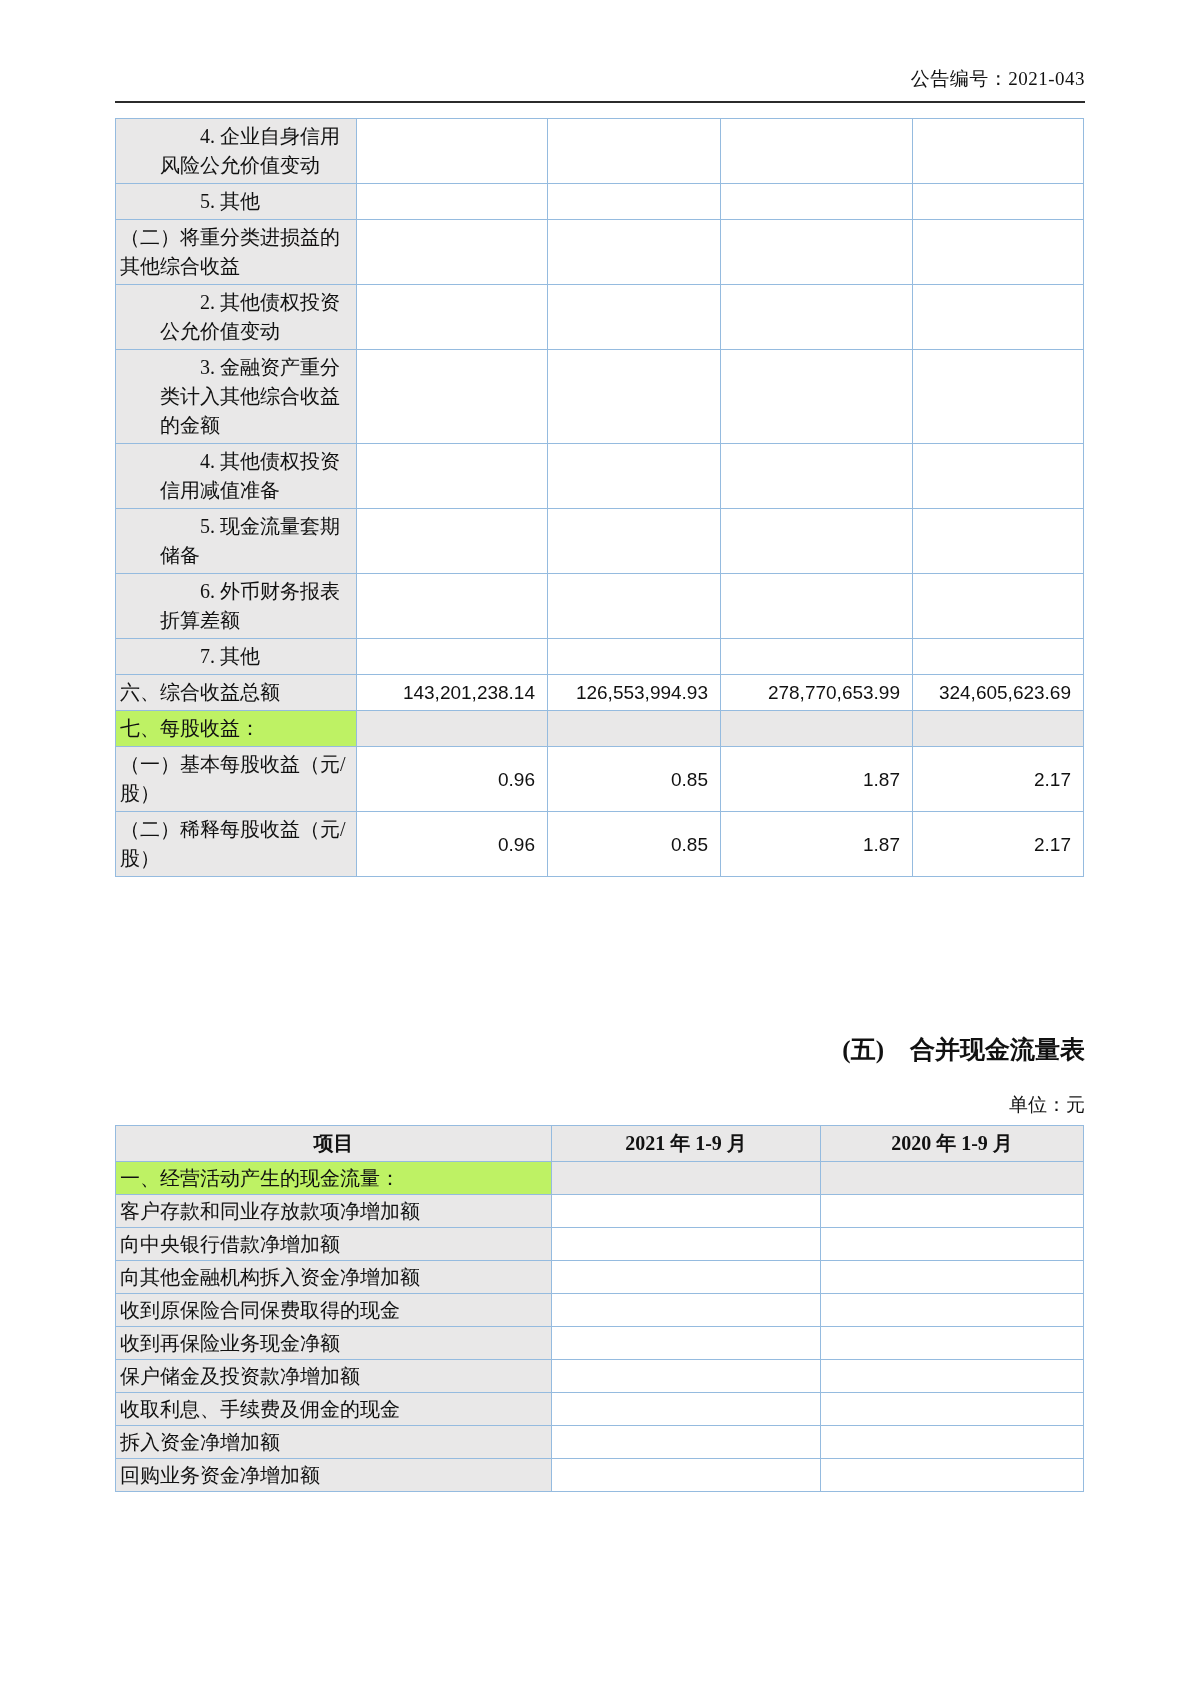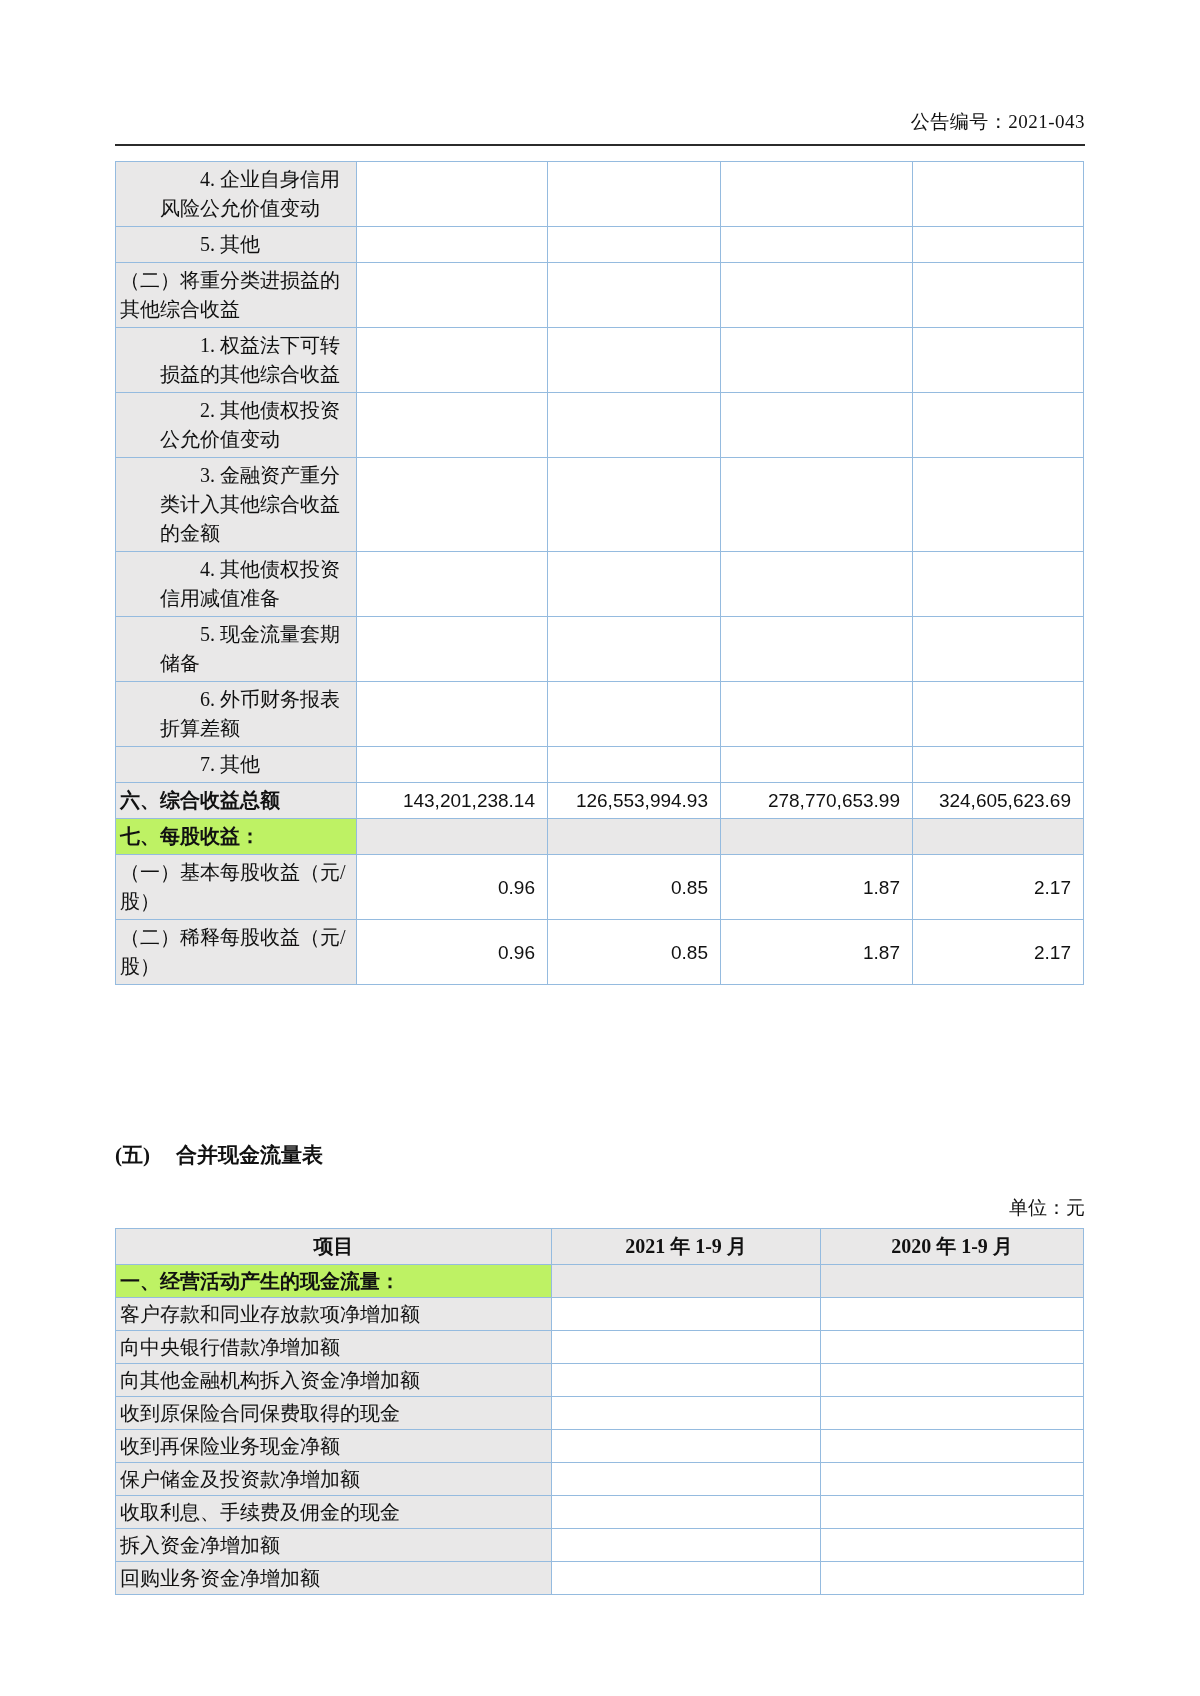--- a/index.html
+++ b/index.html
@@ -6,21 +6,21 @@
   body {
     width: 1200px; height: 1696px;
     font-family: "Liberation Serif", serif;
     color: #111;
     position: relative;
     overflow: hidden;
   }
   .content { margin: 0 115px; width: 970px; }
 
   .doc-number {
-    padding-top: 109px;
+    padding-top: 66px;
     text-align: right;
     font-size: 19px;
     letter-spacing: 0.5px;
   }
   .rule {
     margin-top: 9px;
     border: none;
     border-top: 2px solid #2b2b2b;
     height: 0;
   }
@@ -34,37 +34,38 @@
     border: 1px solid #95BBDF;
     font-size: 20px;
     line-height: 29px;
     padding: 3px 10px 3px 4px;
     vertical-align: middle;
     word-break: break-all;
     overflow: hidden;
   }
   .label-cell { background: #E9E8E8; }
   .indent { text-indent: 2em; padding-left: 44px; }
-  .bold { font-weight: bold; margin-left: 24px; }
+  .bold { font-weight: normal; margin-left: 24px; }
   tr.shaded td { background: #bef264; }
   .num-cell {
     text-align: right;
     font-family: "Liberation Sans", sans-serif;
     font-size: 19px;
     padding-right: 12px;
     background: #ffffff;
   }
   tr.shaded td.num-cell { background: #E9E8E8; }
 
   #income-table { margin-top: 15px; }
 
   .section-title {
     margin-top: 156px;
-    font-size: 21px;
+    font-size: 25px;
     font-weight: bold;
+    text-align: right;
   }
   .section-title .gap { display: inline-block; width: 26px; }
 
   .unit-label {
     margin-top: 26px;
     text-align: right;
     font-size: 19px;
   }
 
   #cash-table { margin-top: 7px; }
@@ -104,27 +105,20 @@
         </tr>
         <tr>
           <td class="label-cell indent">5. 其他</td>
           <td class="num-cell"></td>
           <td class="num-cell"></td>
           <td class="num-cell"></td>
           <td class="num-cell"></td>
         </tr>
         <tr>
           <td class="label-cell">（二）将重分类进损益的其他综合收益</td>
-          <td class="num-cell"></td>
-          <td class="num-cell"></td>
-          <td class="num-cell"></td>
-          <td class="num-cell"></td>
-        </tr>
-        <tr>
-          <td class="label-cell indent">1. 权益法下可转损益的其他综合收益</td>
           <td class="num-cell"></td>
           <td class="num-cell"></td>
           <td class="num-cell"></td>
           <td class="num-cell"></td>
         </tr>
         <tr>
           <td class="label-cell indent">2. 其他债权投资公允价值变动</td>
           <td class="num-cell"></td>
           <td class="num-cell"></td>
           <td class="num-cell"></td>

